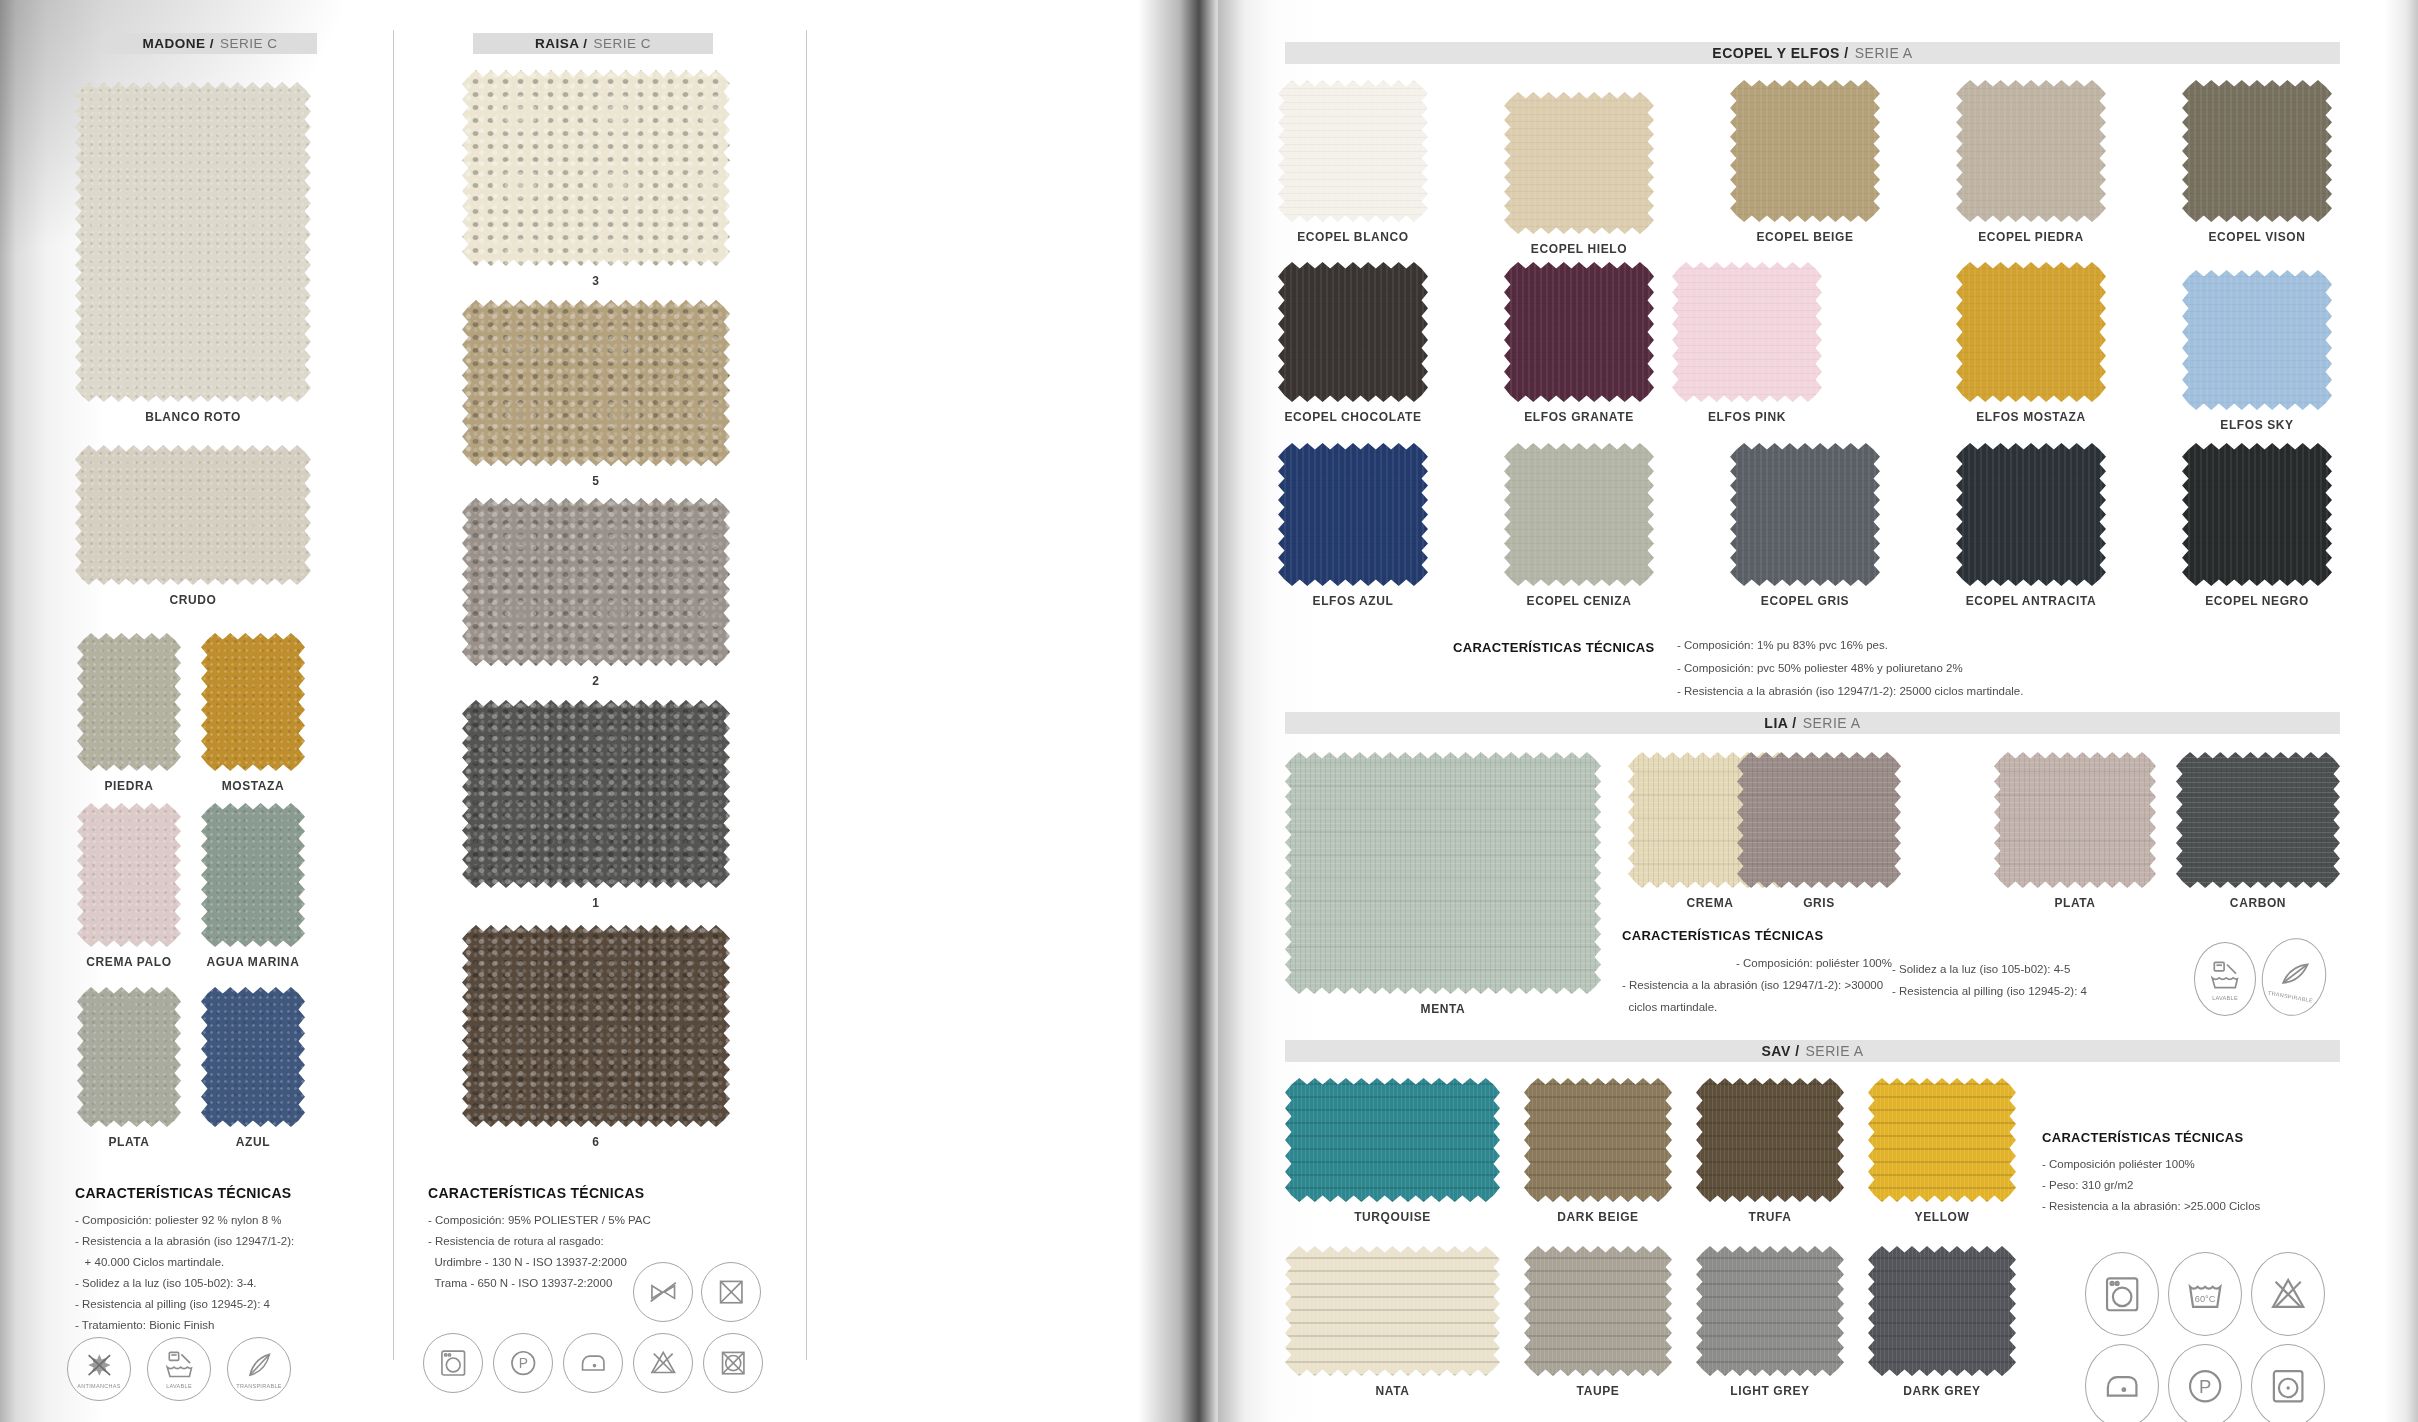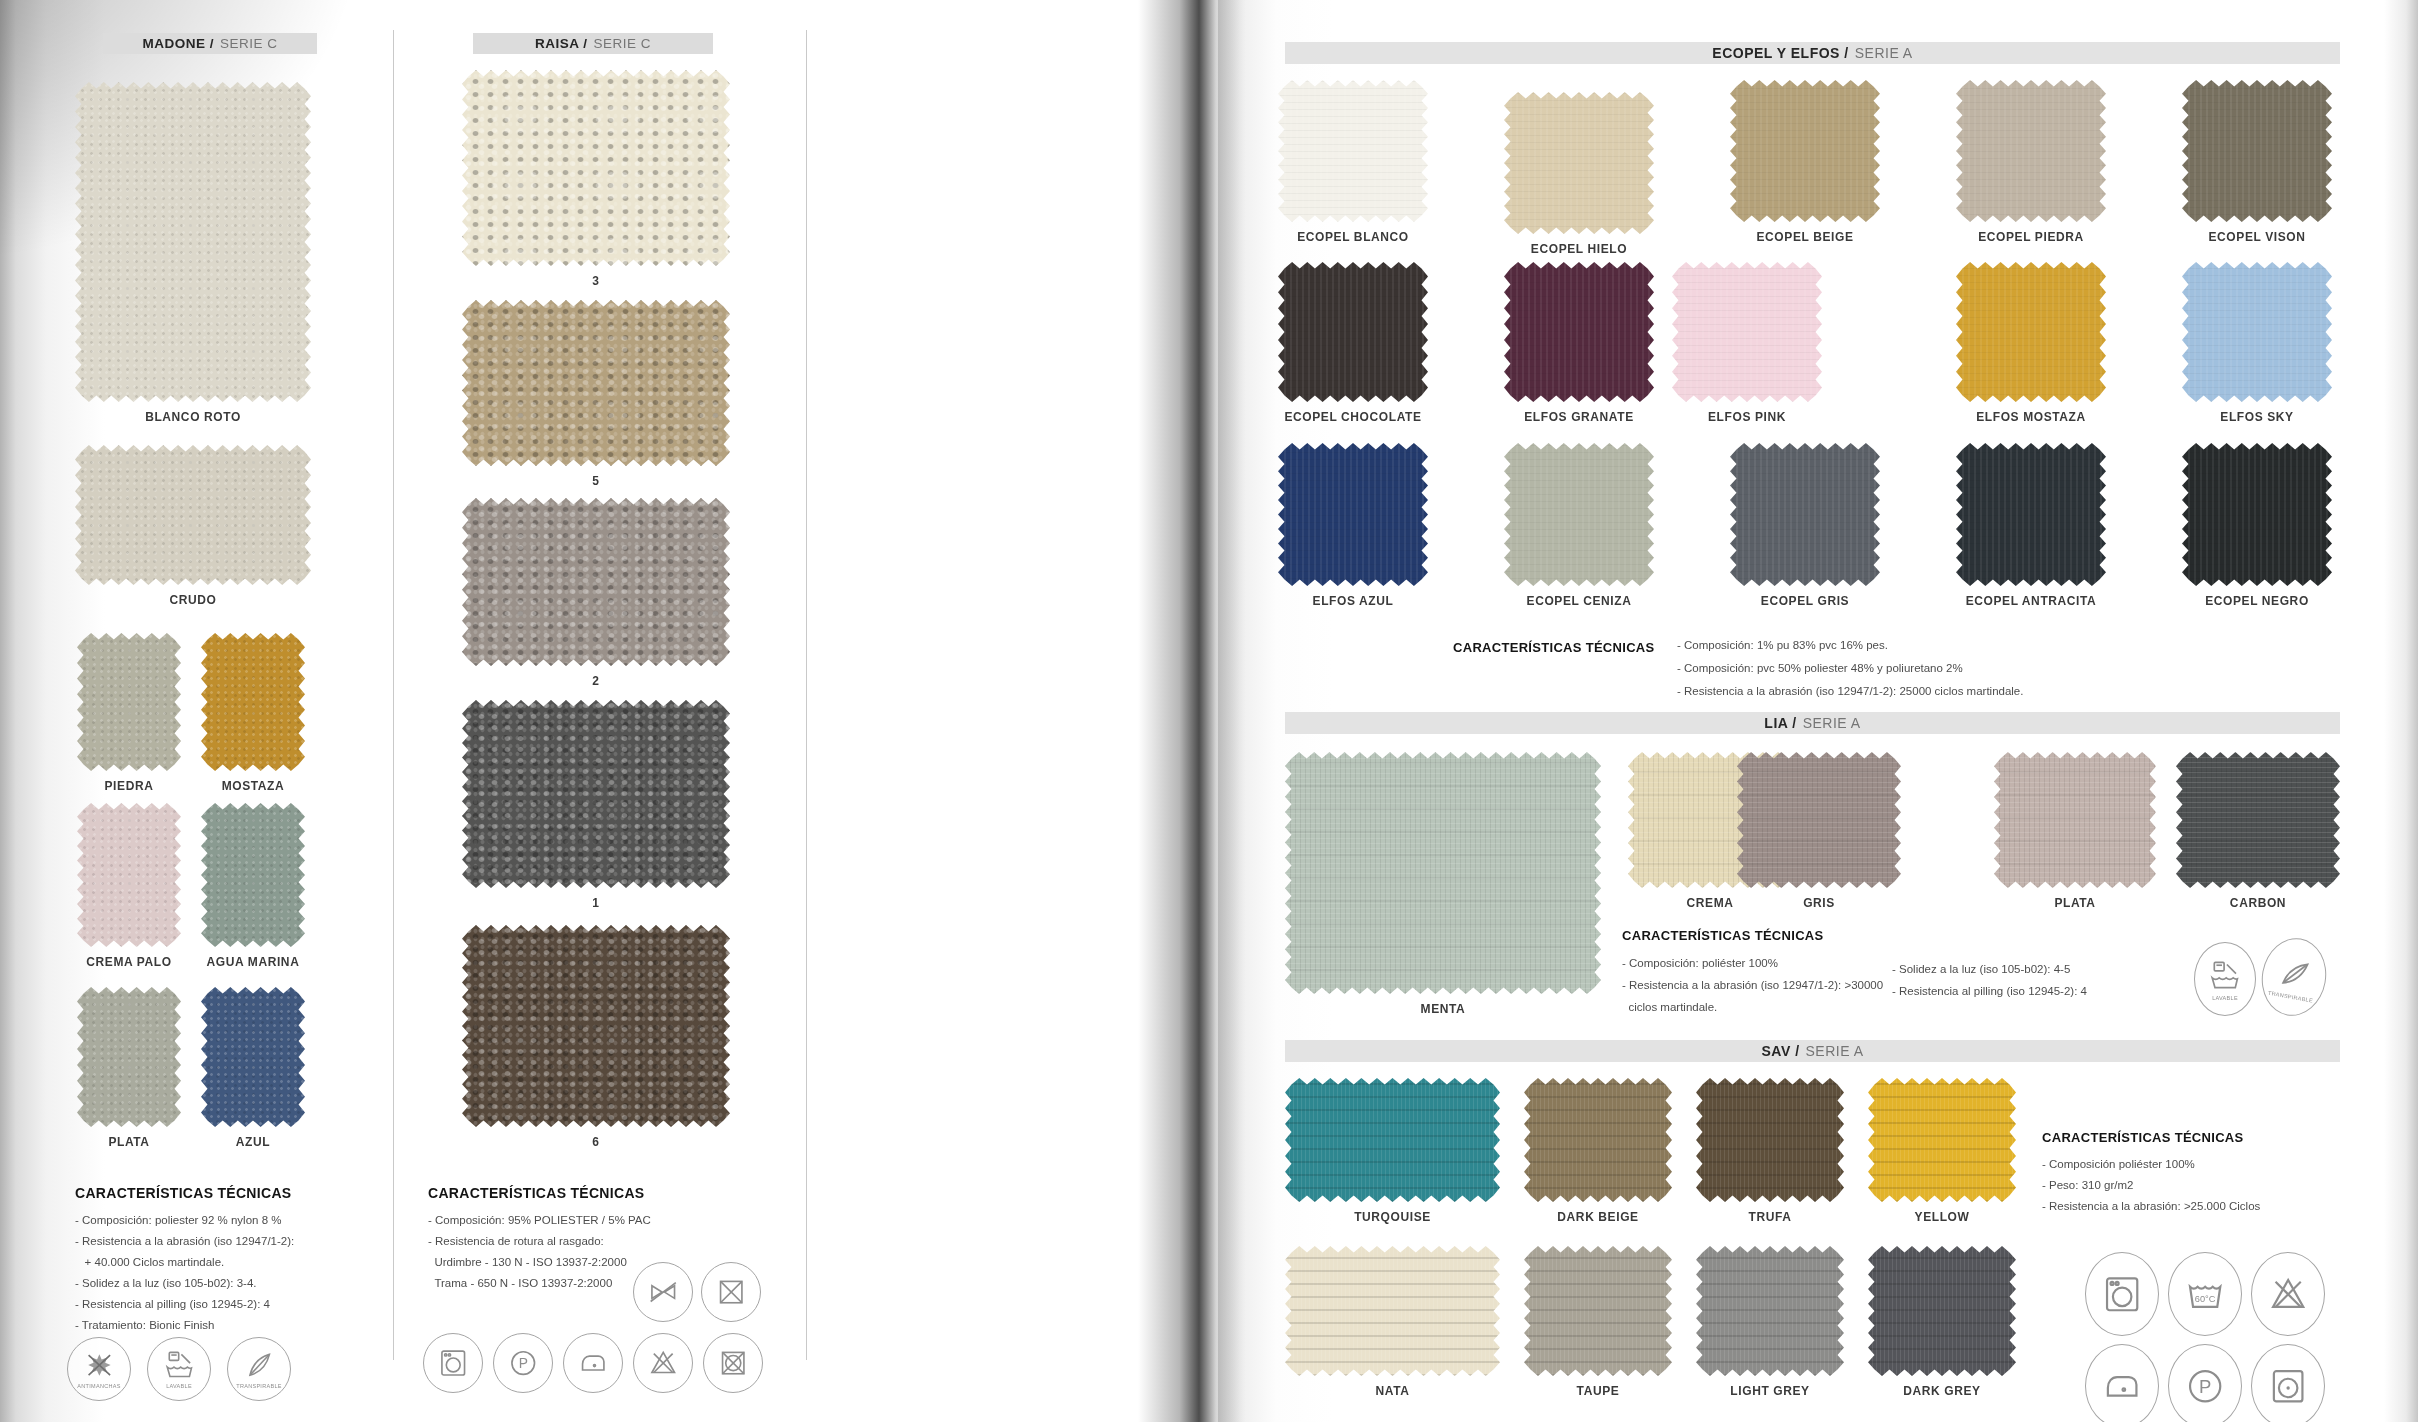--- a/index.html
+++ b/index.html
@@ -305,21 +305,21 @@
     <div class="lbl">ELFOS GRANATE</div>
   </div>
   <div class="cell" style="left:1672px;top:262px;width:150px;">
     <div class="sw smooth" style="height: 140px; background-color: rgb(243, 213, 222); clip-path: polygon(6.5px 6.5px, 14.1px 0px, 21.7px 6.5px, 29.3px 0px, 36.9px 6.5px, 44.6px 0px, 52.2px 6.5px, 59.8px 0px, 67.4px 6.5px, 75px 0px, 82.6px 6.5px, 90.2px 0px, 97.8px 6.5px, 105.4px 0px, 113.1px 6.5px, 120.7px 0px, 128.3px 6.5px, 135.9px 0px, 143.5px 6.5px, 150px 14.4px, 143.5px 22.4px, 150px 30.3px, 143.5px 38.3px, 150px 46.2px, 143.5px 54.1px, 150px 62.1px, 143.5px 70px, 150px 77.9px, 143.5px 85.9px, 150px 93.8px, 143.5px 101.8px, 150px 109.7px, 143.5px 117.6px, 150px 125.6px, 143.5px 133.5px, 135.9px 140px, 128.3px 133.5px, 120.7px 140px, 113.1px 133.5px, 105.4px 140px, 97.8px 133.5px, 90.2px 140px, 82.6px 133.5px, 75px 140px, 67.4px 133.5px, 59.8px 140px, 52.2px 133.5px, 44.6px 140px, 36.9px 133.5px, 29.3px 140px, 21.7px 133.5px, 14.1px 140px, 6.5px 133.5px, 0px 125.6px, 6.5px 117.6px, 0px 109.7px, 6.5px 101.8px, 0px 93.8px, 6.5px 85.9px, 0px 77.9px, 6.5px 70px, 0px 62.1px, 6.5px 54.1px, 0px 46.2px, 6.5px 38.3px, 0px 30.3px, 6.5px 22.4px, 0px 14.4px, 6.5px 6.5px);"></div>
     <div class="lbl">ELFOS PINK</div>
   </div>
   <div class="cell" style="left:1956px;top:262px;width:150px;">
     <div class="sw smooth" style="height: 140px; background-color: rgb(210, 162, 49); clip-path: polygon(6.5px 6.5px, 14.1px 0px, 21.7px 6.5px, 29.3px 0px, 36.9px 6.5px, 44.6px 0px, 52.2px 6.5px, 59.8px 0px, 67.4px 6.5px, 75px 0px, 82.6px 6.5px, 90.2px 0px, 97.8px 6.5px, 105.4px 0px, 113.1px 6.5px, 120.7px 0px, 128.3px 6.5px, 135.9px 0px, 143.5px 6.5px, 150px 14.4px, 143.5px 22.4px, 150px 30.3px, 143.5px 38.3px, 150px 46.2px, 143.5px 54.1px, 150px 62.1px, 143.5px 70px, 150px 77.9px, 143.5px 85.9px, 150px 93.8px, 143.5px 101.8px, 150px 109.7px, 143.5px 117.6px, 150px 125.6px, 143.5px 133.5px, 135.9px 140px, 128.3px 133.5px, 120.7px 140px, 113.1px 133.5px, 105.4px 140px, 97.8px 133.5px, 90.2px 140px, 82.6px 133.5px, 75px 140px, 67.4px 133.5px, 59.8px 140px, 52.2px 133.5px, 44.6px 140px, 36.9px 133.5px, 29.3px 140px, 21.7px 133.5px, 14.1px 140px, 6.5px 133.5px, 0px 125.6px, 6.5px 117.6px, 0px 109.7px, 6.5px 101.8px, 0px 93.8px, 6.5px 85.9px, 0px 77.9px, 6.5px 70px, 0px 62.1px, 6.5px 54.1px, 0px 46.2px, 6.5px 38.3px, 0px 30.3px, 6.5px 22.4px, 0px 14.4px, 6.5px 6.5px);"></div>
     <div class="lbl">ELFOS MOSTAZA</div>
   </div>
-  <div class="cell" style="left:2182px;top:262px;width:150px;align-items:center;">
+  <div class="cell" style="left:2182px;top:270px;width:150px;align-items:center;">
     <div class="sw smooth" style="height: 140px; background-color: rgb(160, 192, 222); clip-path: polygon(6.5px 6.5px, 14.1px 0px, 21.7px 6.5px, 29.3px 0px, 36.9px 6.5px, 44.6px 0px, 52.2px 6.5px, 59.8px 0px, 67.4px 6.5px, 75px 0px, 82.6px 6.5px, 90.2px 0px, 97.8px 6.5px, 105.4px 0px, 113.1px 6.5px, 120.7px 0px, 128.3px 6.5px, 135.9px 0px, 143.5px 6.5px, 150px 14.4px, 143.5px 22.4px, 150px 30.3px, 143.5px 38.3px, 150px 46.2px, 143.5px 54.1px, 150px 62.1px, 143.5px 70px, 150px 77.9px, 143.5px 85.9px, 150px 93.8px, 143.5px 101.8px, 150px 109.7px, 143.5px 117.6px, 150px 125.6px, 143.5px 133.5px, 135.9px 140px, 128.3px 133.5px, 120.7px 140px, 113.1px 133.5px, 105.4px 140px, 97.8px 133.5px, 90.2px 140px, 82.6px 133.5px, 75px 140px, 67.4px 133.5px, 59.8px 140px, 52.2px 133.5px, 44.6px 140px, 36.9px 133.5px, 29.3px 140px, 21.7px 133.5px, 14.1px 140px, 6.5px 133.5px, 0px 125.6px, 6.5px 117.6px, 0px 109.7px, 6.5px 101.8px, 0px 93.8px, 6.5px 85.9px, 0px 77.9px, 6.5px 70px, 0px 62.1px, 6.5px 54.1px, 0px 46.2px, 6.5px 38.3px, 0px 30.3px, 6.5px 22.4px, 0px 14.4px, 6.5px 6.5px);"></div>
     <div class="lbl">ELFOS SKY</div>
   </div>
 
   <div class="cell" style="left:1278px;top:443px;width:150px;">
     <div class="sw smooth" style="height: 143px; background-color: rgb(35, 58, 108); clip-path: polygon(6.5px 6.5px, 14.1px 0px, 21.7px 6.5px, 29.3px 0px, 36.9px 6.5px, 44.6px 0px, 52.2px 6.5px, 59.8px 0px, 67.4px 6.5px, 75px 0px, 82.6px 6.5px, 90.2px 0px, 97.8px 6.5px, 105.4px 0px, 113.1px 6.5px, 120.7px 0px, 128.3px 6.5px, 135.9px 0px, 143.5px 6.5px, 150px 13.7px, 143.5px 20.9px, 150px 28.2px, 143.5px 35.4px, 150px 42.6px, 143.5px 49.8px, 150px 57.1px, 143.5px 64.3px, 150px 71.5px, 143.5px 78.7px, 150px 85.9px, 143.5px 93.2px, 150px 100.4px, 143.5px 107.6px, 150px 114.8px, 143.5px 122.1px, 150px 129.3px, 143.5px 136.5px, 135.9px 143px, 128.3px 136.5px, 120.7px 143px, 113.1px 136.5px, 105.4px 143px, 97.8px 136.5px, 90.2px 143px, 82.6px 136.5px, 75px 143px, 67.4px 136.5px, 59.8px 143px, 52.2px 136.5px, 44.6px 143px, 36.9px 136.5px, 29.3px 143px, 21.7px 136.5px, 14.1px 143px, 6.5px 136.5px, 0px 129.3px, 6.5px 122.1px, 0px 114.8px, 6.5px 107.6px, 0px 100.4px, 6.5px 93.2px, 0px 85.9px, 6.5px 78.7px, 0px 71.5px, 6.5px 64.3px, 0px 57.1px, 6.5px 49.8px, 0px 42.6px, 6.5px 35.4px, 0px 28.2px, 6.5px 20.9px, 0px 13.7px, 6.5px 6.5px);"></div>
     <div class="lbl">ELFOS AZUL</div>
   </div>
   <div class="cell" style="left:1504px;top:443px;width:150px;">
     <div class="sw smooth" style="height: 143px; background-color: rgb(179, 182, 166); clip-path: polygon(6.5px 6.5px, 14.1px 0px, 21.7px 6.5px, 29.3px 0px, 36.9px 6.5px, 44.6px 0px, 52.2px 6.5px, 59.8px 0px, 67.4px 6.5px, 75px 0px, 82.6px 6.5px, 90.2px 0px, 97.8px 6.5px, 105.4px 0px, 113.1px 6.5px, 120.7px 0px, 128.3px 6.5px, 135.9px 0px, 143.5px 6.5px, 150px 13.7px, 143.5px 20.9px, 150px 28.2px, 143.5px 35.4px, 150px 42.6px, 143.5px 49.8px, 150px 57.1px, 143.5px 64.3px, 150px 71.5px, 143.5px 78.7px, 150px 85.9px, 143.5px 93.2px, 150px 100.4px, 143.5px 107.6px, 150px 114.8px, 143.5px 122.1px, 150px 129.3px, 143.5px 136.5px, 135.9px 143px, 128.3px 136.5px, 120.7px 143px, 113.1px 136.5px, 105.4px 143px, 97.8px 136.5px, 90.2px 143px, 82.6px 136.5px, 75px 143px, 67.4px 136.5px, 59.8px 143px, 52.2px 136.5px, 44.6px 143px, 36.9px 136.5px, 29.3px 143px, 21.7px 136.5px, 14.1px 143px, 6.5px 136.5px, 0px 129.3px, 6.5px 122.1px, 0px 114.8px, 6.5px 107.6px, 0px 100.4px, 6.5px 93.2px, 0px 85.9px, 6.5px 78.7px, 0px 71.5px, 6.5px 64.3px, 0px 57.1px, 6.5px 49.8px, 0px 42.6px, 6.5px 35.4px, 0px 28.2px, 6.5px 20.9px, 0px 13.7px, 6.5px 6.5px);"></div>
@@ -368,21 +368,21 @@
     <div class="sw linen" style="height: 136px; background-color: rgb(194, 179, 173); clip-path: polygon(6.5px 6.5px, 13.9px 0px, 21.4px 6.5px, 28.9px 0px, 36.3px 6.5px, 43.8px 0px, 51.2px 6.5px, 58.6px 0px, 66.1px 6.5px, 73.5px 0px, 81px 6.5px, 88.5px 0px, 95.9px 6.5px, 103.4px 0px, 110.8px 6.5px, 118.3px 0px, 125.7px 6.5px, 133.2px 0px, 140.6px 6.5px, 148.1px 0px, 155.5px 6.5px, 162px 14.2px, 155.5px 21.9px, 162px 29.6px, 155.5px 37.3px, 162px 44.9px, 155.5px 52.6px, 162px 60.3px, 155.5px 68px, 162px 75.7px, 155.5px 83.4px, 162px 91.1px, 155.5px 98.8px, 162px 106.4px, 155.5px 114.1px, 162px 121.8px, 155.5px 129.5px, 148.1px 136px, 140.6px 129.5px, 133.2px 136px, 125.7px 129.5px, 118.3px 136px, 110.8px 129.5px, 103.3px 136px, 95.9px 129.5px, 88.5px 136px, 81px 129.5px, 73.5px 136px, 66.1px 129.5px, 58.6px 136px, 51.2px 129.5px, 43.8px 136px, 36.3px 129.5px, 28.8px 136px, 21.4px 129.5px, 13.9px 136px, 6.5px 129.5px, 0px 121.8px, 6.5px 114.1px, 0px 106.4px, 6.5px 98.8px, 0px 91.1px, 6.5px 83.4px, 0px 75.7px, 6.5px 68px, 0px 60.3px, 6.5px 52.6px, 0px 44.9px, 6.5px 37.3px, 0px 29.6px, 6.5px 21.9px, 0px 14.2px, 6.5px 6.5px);"></div>
     <div class="lbl">PLATA</div>
   </div>
   <div class="cell" style="left:2176px;top:752px;width:164px;">
     <div class="sw linen" style="height: 136px; background-color: rgb(78, 81, 82); clip-path: polygon(6.5px 6.5px, 14.1px 0px, 21.6px 6.5px, 29.1px 0px, 36.7px 6.5px, 44.3px 0px, 51.8px 6.5px, 59.4px 0px, 66.9px 6.5px, 74.5px 0px, 82px 6.5px, 89.5px 0px, 97.1px 6.5px, 104.6px 0px, 112.2px 6.5px, 119.8px 0px, 127.3px 6.5px, 134.8px 0px, 142.4px 6.5px, 149.9px 0px, 157.5px 6.5px, 164px 14.2px, 157.5px 21.9px, 164px 29.6px, 157.5px 37.3px, 164px 44.9px, 157.5px 52.6px, 164px 60.3px, 157.5px 68px, 164px 75.7px, 157.5px 83.4px, 164px 91.1px, 157.5px 98.8px, 164px 106.4px, 157.5px 114.1px, 164px 121.8px, 157.5px 129.5px, 149.9px 136px, 142.4px 129.5px, 134.8px 136px, 127.3px 129.5px, 119.8px 136px, 112.2px 129.5px, 104.7px 136px, 97.1px 129.5px, 89.5px 136px, 82px 129.5px, 74.5px 136px, 66.9px 129.5px, 59.4px 136px, 51.8px 129.5px, 44.3px 136px, 36.7px 129.5px, 29.2px 136px, 21.6px 129.5px, 14.1px 136px, 6.5px 129.5px, 0px 121.8px, 6.5px 114.1px, 0px 106.4px, 6.5px 98.8px, 0px 91.1px, 6.5px 83.4px, 0px 75.7px, 6.5px 68px, 0px 60.3px, 6.5px 52.6px, 0px 44.9px, 6.5px 37.3px, 0px 29.6px, 6.5px 21.9px, 0px 14.2px, 6.5px 6.5px);"></div>
     <div class="lbl">CARBON</div>
   </div>
 
   <div class="tech" style="left:1622px;top:928px;width:270px;">
     <div class="tech-h" style="font-size:13px;">CARACTERÍSTICAS TÉCNICAS</div>
-    <div class="tech-l first" style="line-height:22px;">- Composición: poliéster 100%</div>
+    <div class="tech-l first" style="line-height:22px;text-align:right;">- Composición: poliéster 100%</div>
     <div class="tech-l" style="line-height:22px;">- Resistencia a la abrasión (iso 12947/1-2): &gt;30000</div>
     <div class="tech-l" style="line-height:22px;">  ciclos martindale.</div>
   </div>
   <div class="tech" style="left:1892px;top:958px;width:290px;">
     <div class="tech-l" style="line-height:22px;">- Solidez a la luz (iso 105-b02): 4-5</div>
     <div class="tech-l" style="line-height:22px;">- Resistencia al pilling (iso 12945-2): 4</div>
   </div>
 
   <div class="cicon" style="left:2194px;top:942px;width:60px;height:72px;">
     <svg viewBox="0 0 24 24">

